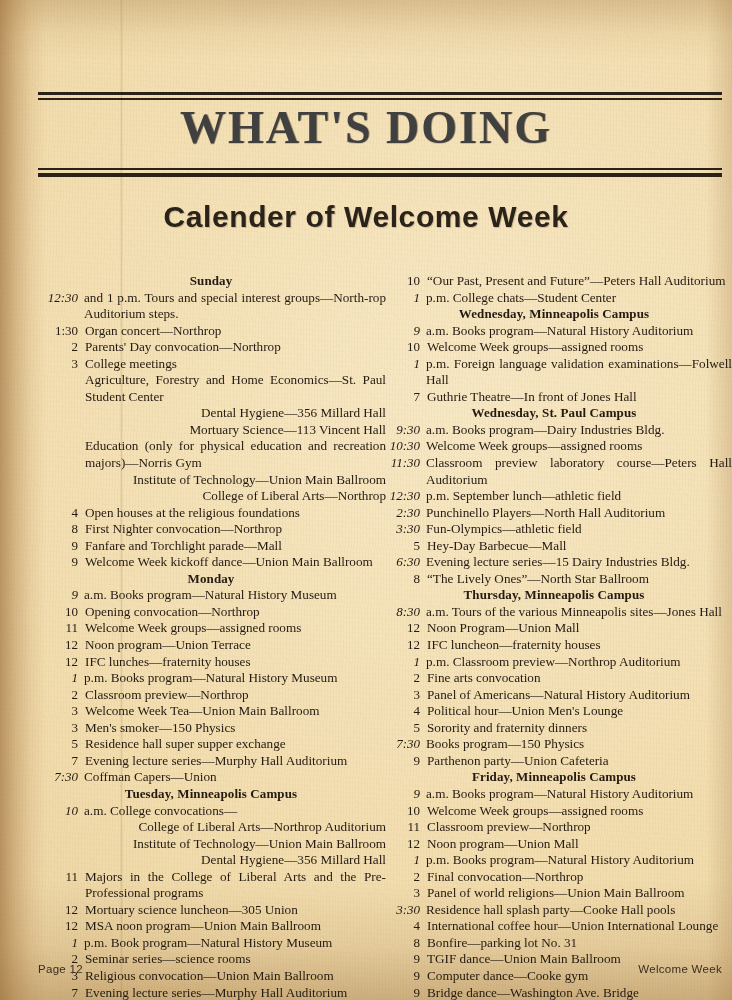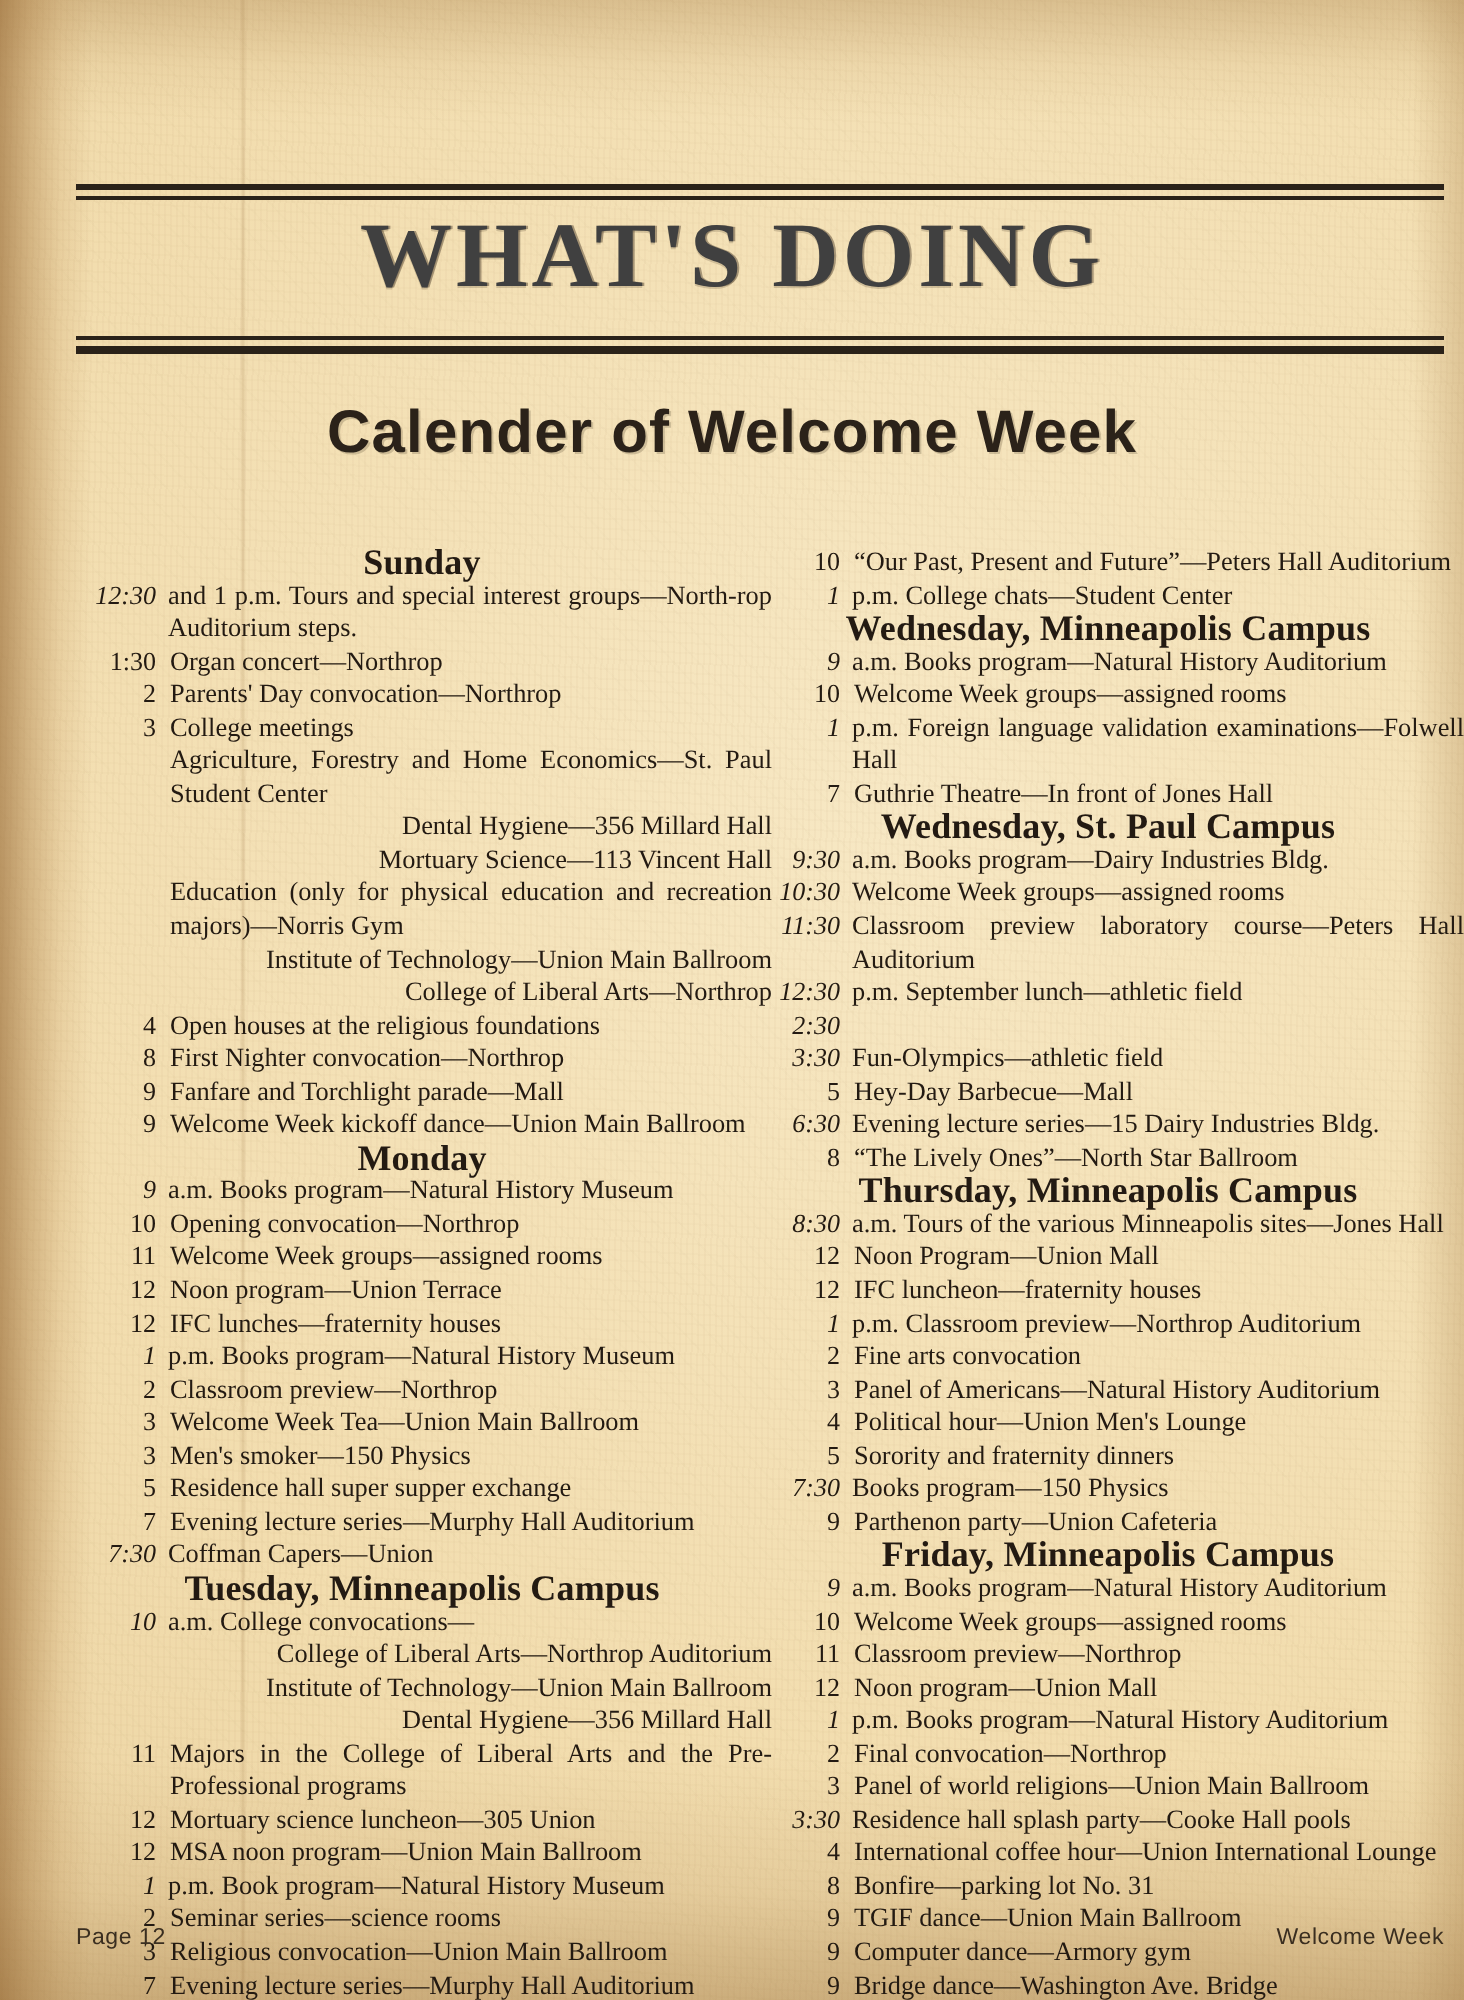--- a/index.html
+++ b/index.html
@@ -99,21 +99,21 @@
   .col{
     position:absolute;top:0;
     font-size:13.2px;line-height:16.55px;
   }
   #col-left{left:36px;width:350px;}
   #col-right{left:376px;width:356px;}
 
   .dayhead{
     text-align:center;
     font-weight:700;
-    font-size:18px;
+    font-size:13.0px;
     line-height:16.55px;
     letter-spacing:.1px;
   }
   .entry{
     display:flex;
     align-items:flex-start;
     line-height:16.55px;
   }
   .entry .t{
     flex:0 0 auto;
@@ -341,20 +341,21 @@
         <div class="entry wide">
           <span class="t">11:30</span>
           <span class="d">Classroom preview laboratory course—Peters Hall Auditorium</span>
         </div>
         <div class="entry wide">
           <span class="t">12:30</span>
           <span class="d">p.m. September lunch—athletic field</span>
         </div>
         <div class="entry wide">
           <span class="t">2:30</span>
+          <span class="d">Punchinello Players—North Hall Auditorium</span>
         </div>
         <div class="entry wide">
           <span class="t">3:30</span>
           <span class="d">Fun-Olympics—athletic field</span>
         </div>
         <div class="entry">
           <span class="t">5</span>
           <span class="d">Hey-Day Barbecue—Mall</span>
         </div>
         <div class="entry wide">
@@ -446,21 +447,21 @@
         <div class="entry">
           <span class="t">8</span>
           <span class="d">Bonfire—parking lot No. 31</span>
         </div>
         <div class="entry">
           <span class="t">9</span>
           <span class="d">TGIF dance—Union Main Ballroom</span>
         </div>
         <div class="entry">
           <span class="t">9</span>
-          <span class="d">Computer dance—Armory gym</span>
+          <span class="d">Computer dance—Cooke gym</span>
         </div>
         <div class="entry">
           <span class="t">9</span>
           <span class="d">Bridge dance—Washington Ave. Bridge</span>
         </div>
       </div>
   </div>
 
   <div id="footer">
     <span>Page 12</span>

